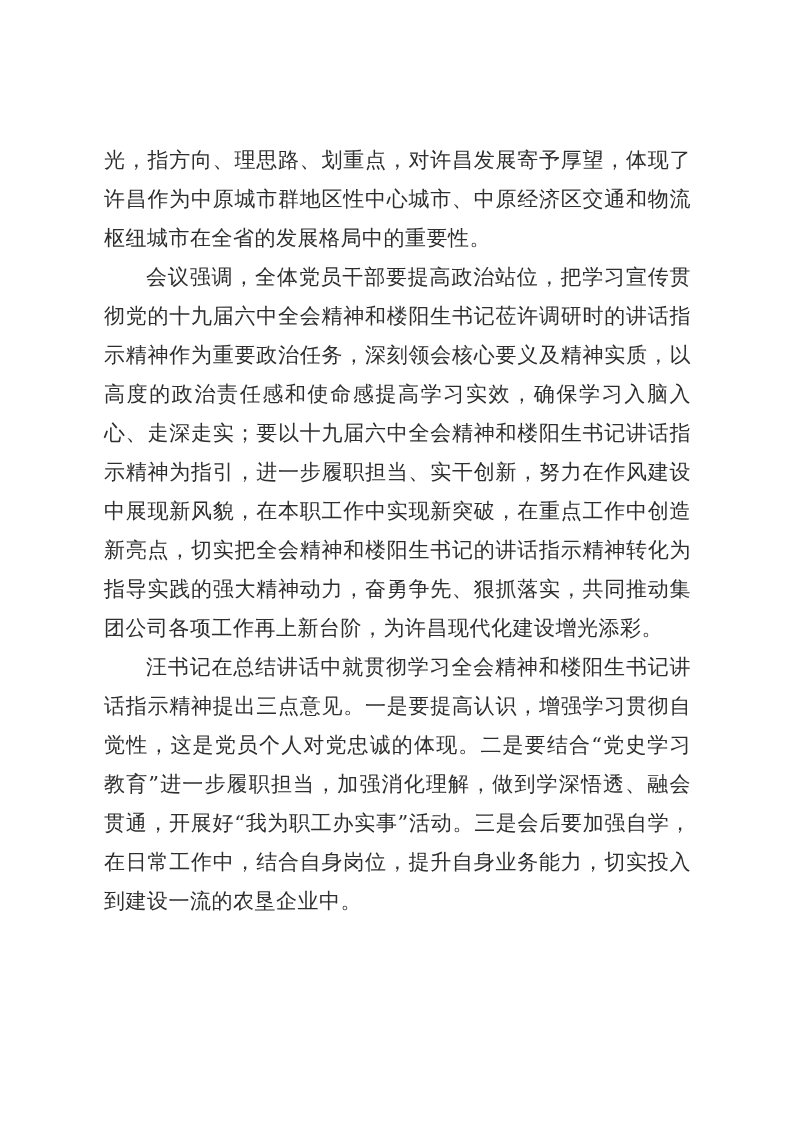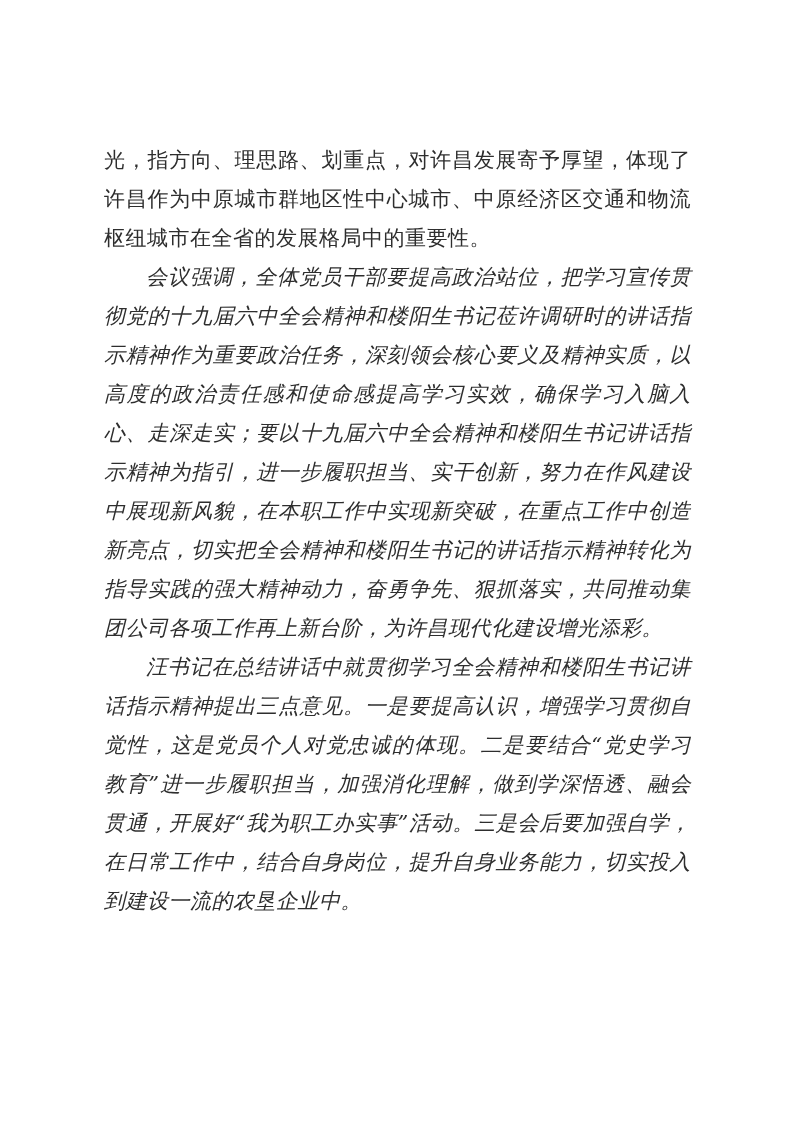--- a/index.html
+++ b/index.html
@@ -28,21 +28,20 @@
     letter-spacing: 0.5px;
     font-weight: 400;
     margin-top: 20px;
   }
   .doc-body p {
     margin: 0;
     padding: 0;
   }
   .doc-body p.indent {
     text-indent: 2em;
-    font-style: italic;
   }
 </style>
 </head>
 <body>
 
 <div class="page">
   <div class="doc-body">
     <p>光，指方向、理思路、划重点，对许昌发展寄予厚望，体现了许昌作为中原城市群地区性中心城市、中原经济区交通和物流枢纽城市在全省的发展格局中的重要性。</p>
     <p class="indent">会议强调，全体党员干部要提高政治站位，把学习宣传贯彻党的十九届六中全会精神和楼阳生书记莅许调研时的讲话指示精神作为重要政治任务，深刻领会核心要义及精神实质，以高度的政治责任感和使命感提高学习实效，确保学习入脑入心、走深走实；要以十九届六中全会精神和楼阳生书记讲话指示精神为指引，进一步履职担当、实干创新，努力在作风建设中展现新风貌，在本职工作中实现新突破，在重点工作中创造新亮点，切实把全会精神和楼阳生书记的讲话指示精神转化为指导实践的强大精神动力，奋勇争先、狠抓落实，共同推动集团公司各项工作再上新台阶，为许昌现代化建设增光添彩。</p>
     <p class="indent">汪书记在总结讲话中就贯彻学习全会精神和楼阳生书记讲话指示精神提出三点意见。一是要提高认识，增强学习贯彻自觉性，这是党员个人对党忠诚的体现。二是要结合“党史学习教育”进一步履职担当，加强消化理解，做到学深悟透、融会贯通，开展好“我为职工办实事”活动。三是会后要加强自学，在日常工作中，结合自身岗位，提升自身业务能力，切实投入到建设一流的农垦企业中。</p>

